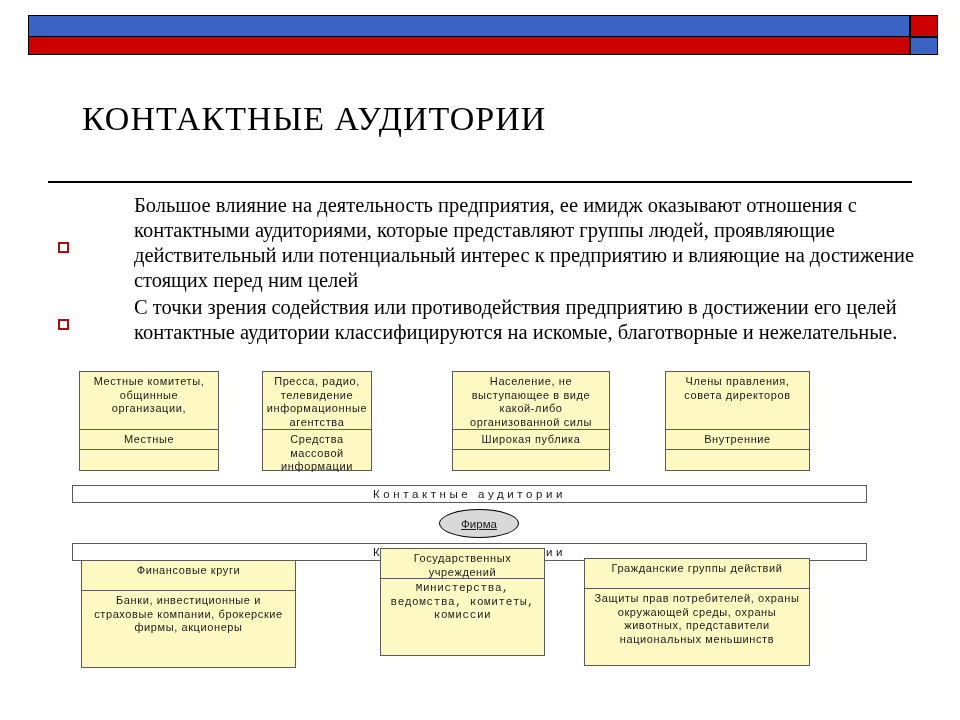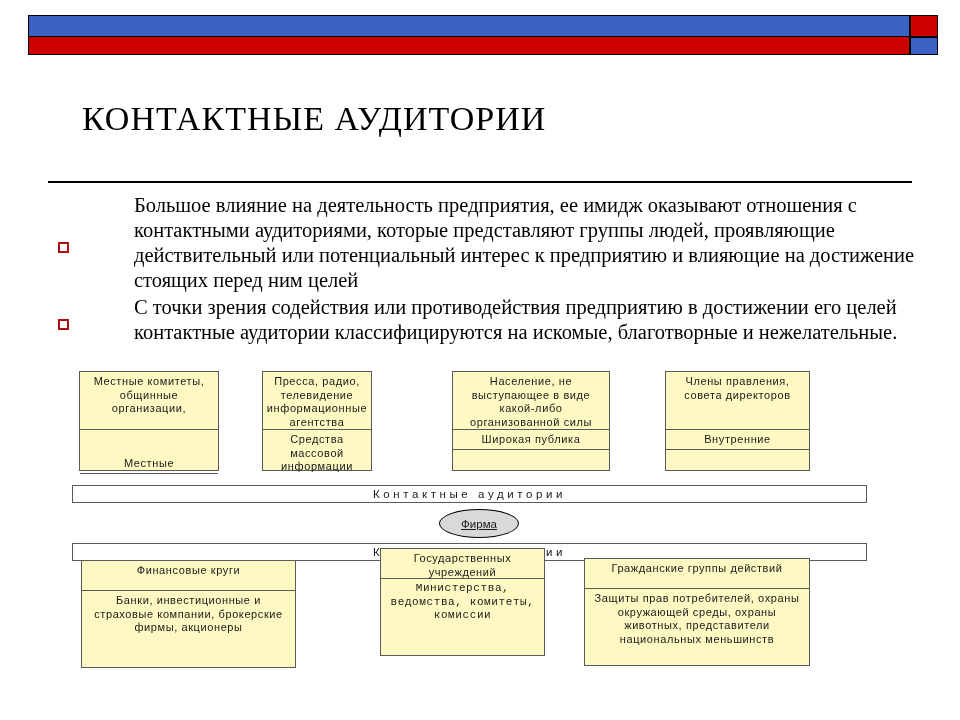--- a/index.html
+++ b/index.html
@@ -173,21 +173,21 @@
   <div class="bullet-row">
     <div class="bullet-marker"></div>
     <div class="bullet-text">С точки зрения содействия или противодействия предприятию в достижении его целей контактные аудитории классифицируются на искомые, благотворные и нежелательные.</div>
   </div>
 </div>
 
 <div id="diagram">
 
   <div class="dbox" style="left:79px; top:3px; width:140px; height:100px;">
     <div class="cell cell-div" style="height:58px;">Местные комитеты, общинные организации,</div>
-    <div class="cell cell-div" style="height:20px;margin-top:24px;">Местные</div>
+    <div class="cell cell-div" style="height:20px;">Местные</div>
     <div class="cell" style="height:20px;"></div>
   </div>
 
   <div class="dbox" style="left:262px; top:3px; width:110px; height:100px;">
     <div class="cell cell-div" style="height:58px;">Пресса, радио, телевидение информационные агентства</div>
     <div class="cell" style="height:40px;">Средства массовой информации</div>
   </div>
 
   <div class="dbox" style="left:452px; top:3px; width:158px; height:100px;">
     <div class="cell cell-div" style="height:58px;">Население, не выступающее в виде какой-либо организованной силы</div>

